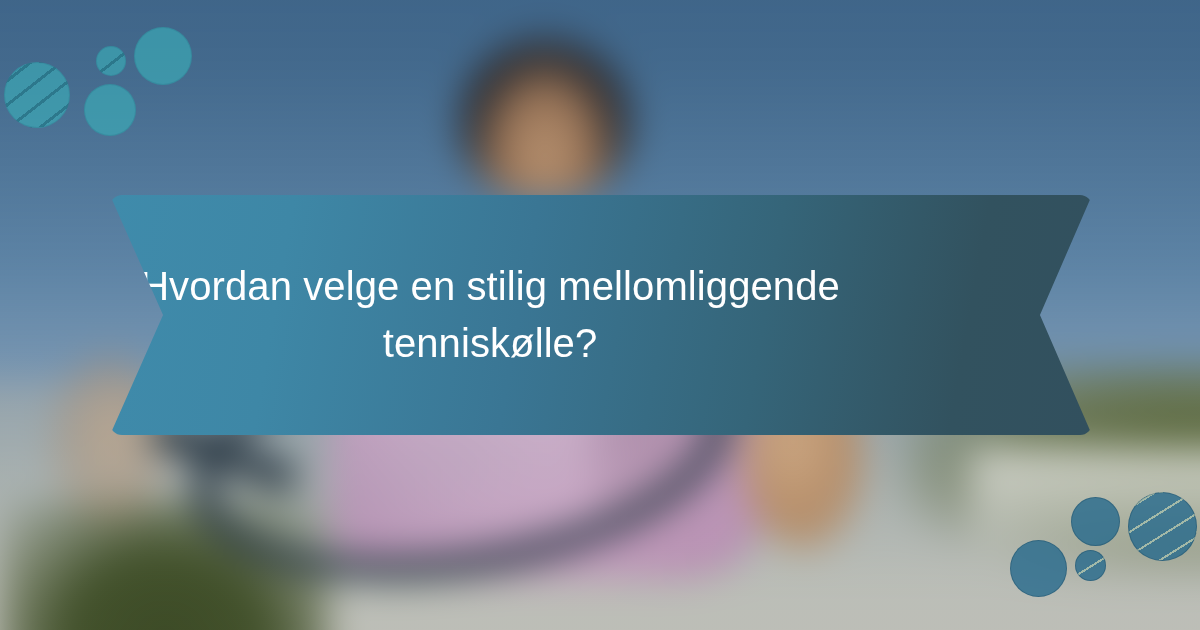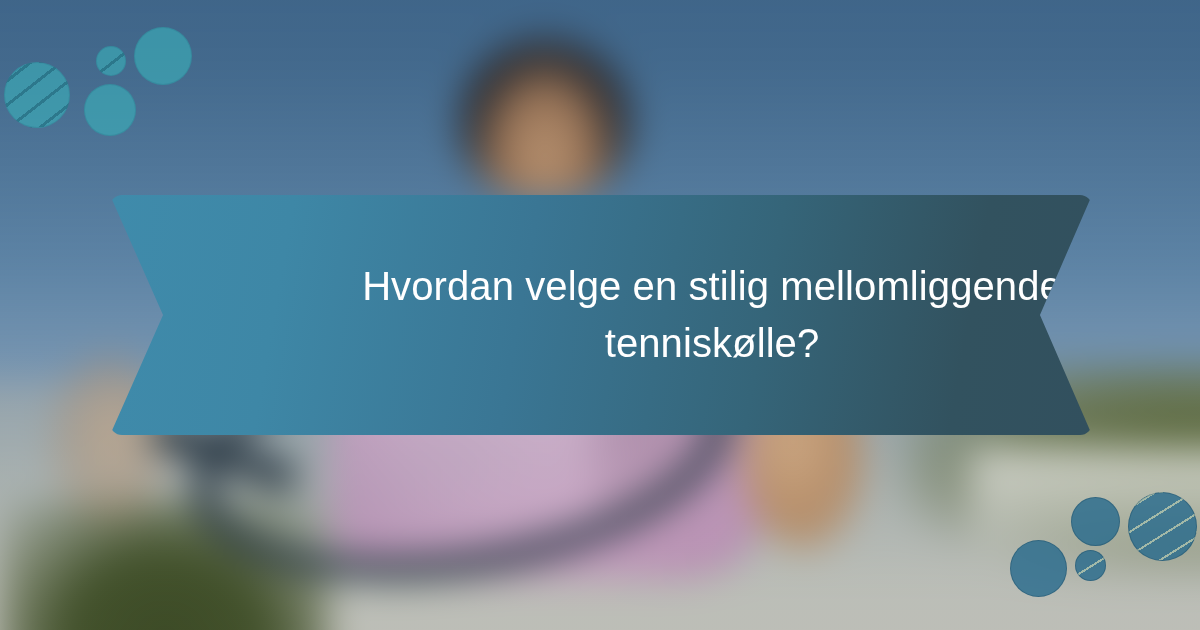--- a/index.html
+++ b/index.html
@@ -203,21 +203,21 @@
     clip-path: polygon(
        0% 0%,
        100% 0%,
        94.7% 50%,
        100% 100%,
        0% 100%,
        5.4% 50%);
     border-radius: 12px;
     display: flex;
     align-items: center;
-    justify-content: flex-end;
+    justify-content: flex-start;
   }
   #banner-inner {
     width: 760px;
     text-align: center;
   }
   #banner-title {
     margin: 0;
     color: #ffffff;
     font-size: 40px;
     line-height: 1.42;

